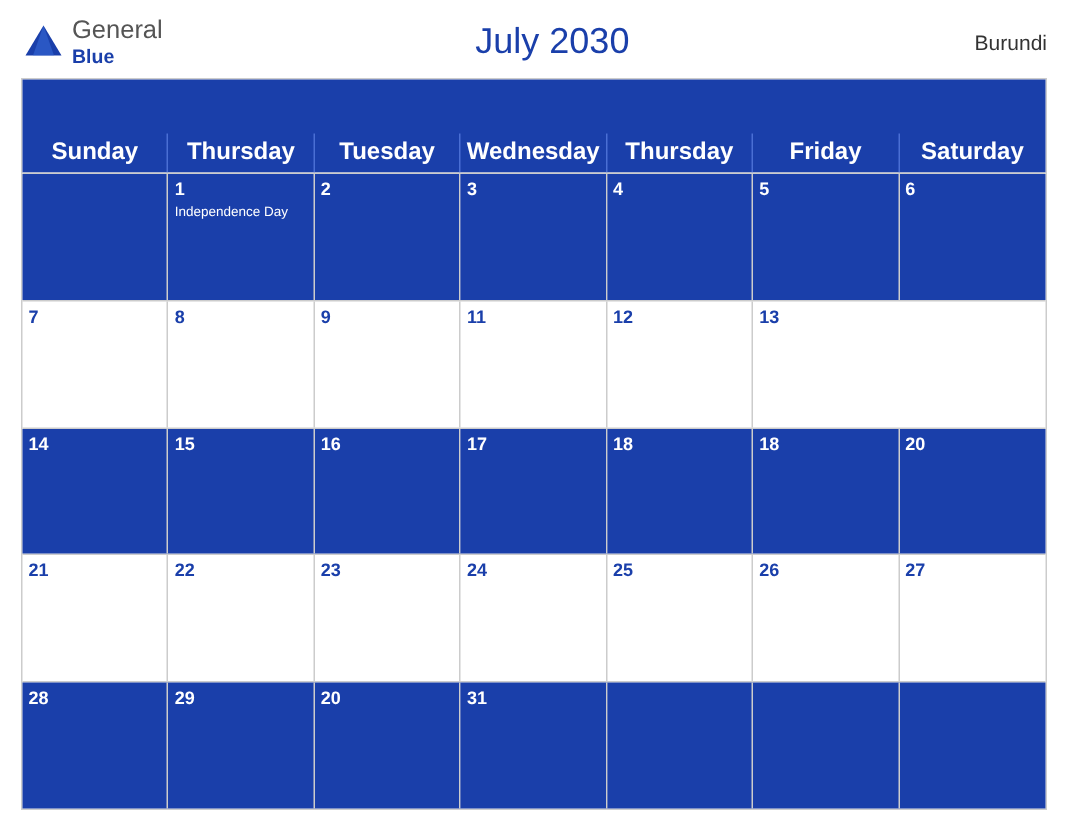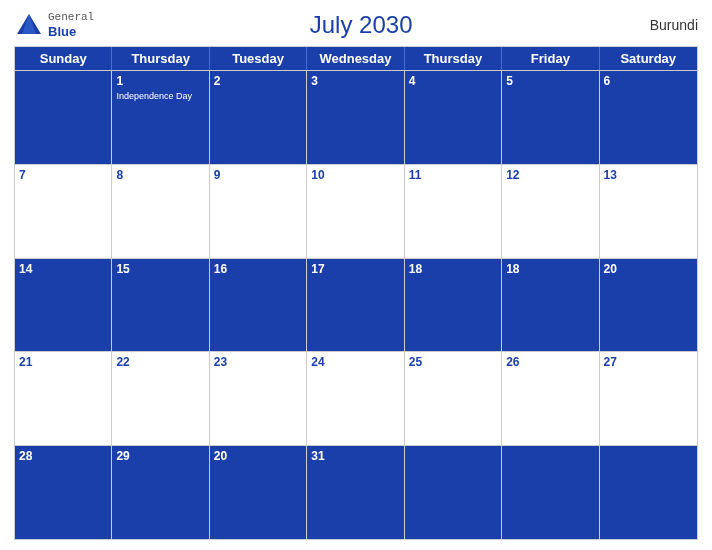--- a/index.html
+++ b/index.html
@@ -27,21 +27,21 @@
     .logo {
       display: flex;
       align-items: center;
       gap: 4px;
     }
     .logo-text {
       font-size: 12px;
       color: #333;
       line-height: 1.2;
     }
-    .logo-text .general { font-size: 11px; color: #555; font-family: Liberation Mono, monospace; }
+    .logo-text .general { font-size: 17px; color: #555; }
     .logo-text .blue { color: #1a3faa; font-weight: bold; font-size: 13px; }
     .logo-icon {
       width: 30px;
       height: 30px;
     }
     .title {
       font-size: 24px;
       color: #1a3faa;
       font-weight: normal;
       text-align: center;
@@ -61,23 +61,24 @@
     }
     .cal-header-row {
       display: grid;
       grid-template-columns: repeat(7, 1fr);
       background: #1a3faa;
     }
     .cal-header-cell {
       color: #fff;
       text-align: center;
       padding: 4px 2px;
-      font-size: 13px;
+      font-size: 16px;
       font-weight: bold;
       border-right: 1px solid #4a6fd4;
+      margin-top: 36px;
     }
     .cal-header-cell:last-child { border-right: none; }
     .cal-body {
       flex: 1;
       display: flex;
       flex-direction: column;
     }
     .cal-week {
       display: grid;
       grid-template-columns: repeat(7, 1fr);
@@ -178,23 +179,20 @@
           <div class="cal-cell">
             <div class="cell-date">7</div>
           </div>
           <div class="cal-cell">
             <div class="cell-date">8</div>
           </div>
           <div class="cal-cell">
             <div class="cell-date">9</div>
           </div>
           <div class="cal-cell">
-            <div class="cell-date">10</div>
-          </div>
-          <div class="cal-cell">
             <div class="cell-date">11</div>
           </div>
           <div class="cal-cell">
             <div class="cell-date">12</div>
           </div>
           <div class="cal-cell">
             <div class="cell-date">13</div>
           </div>
         </div>
         <div class="cal-week week-header">

